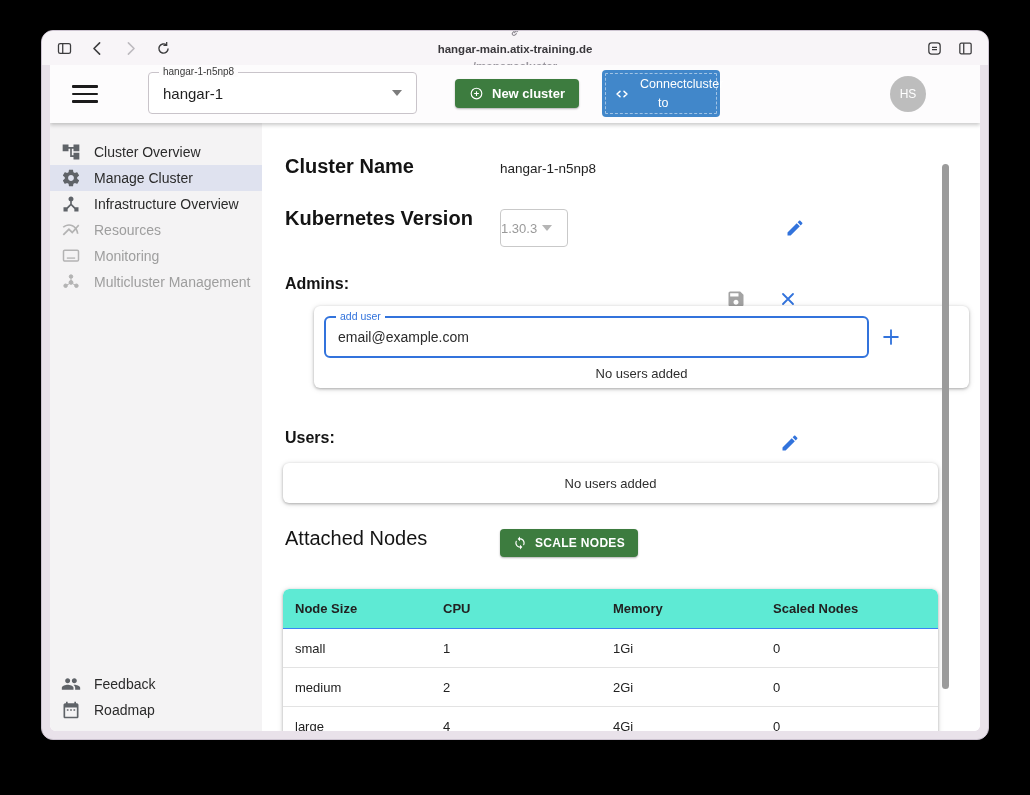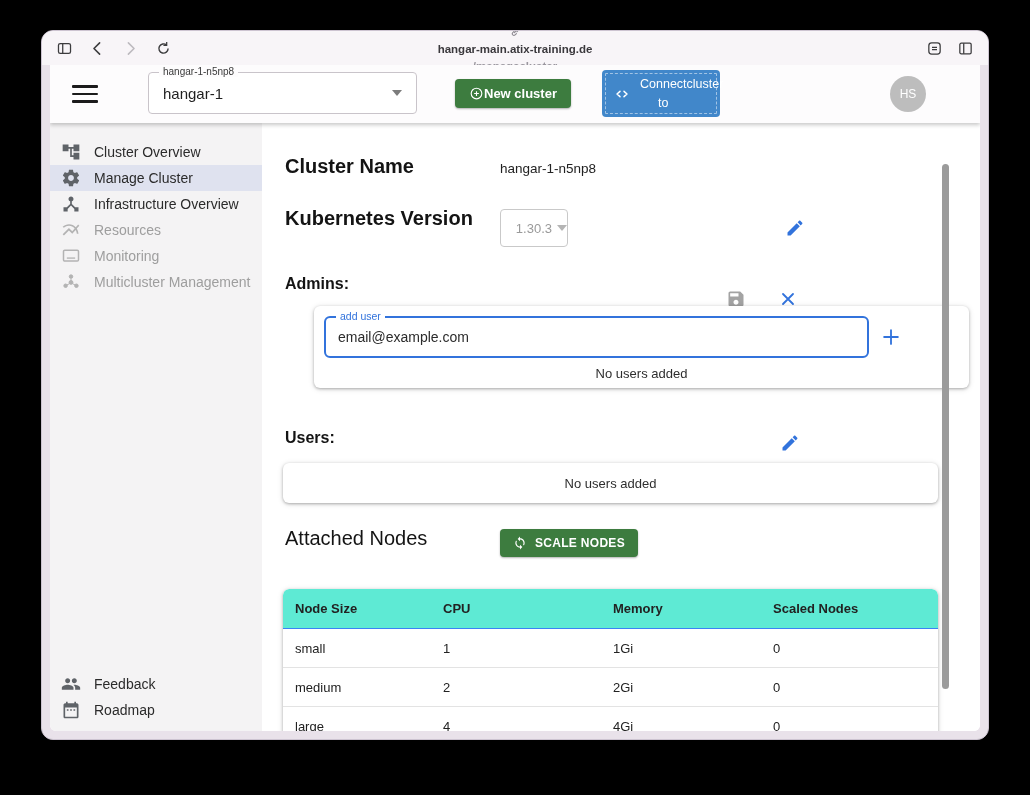--- a/index.html
+++ b/index.html
@@ -32,21 +32,21 @@
   .app-header { position:absolute; left:0; right:0; top:0; height:58px; background:#fdfcfd;
     box-shadow:0 2px 4px rgba(0,0,0,.22); z-index:5; }
   .hamburger { position:absolute; left:22px; top:20px; width:26px; height:18px; display:flex; flex-direction:column; justify-content:space-between; cursor:pointer; }
   .hamburger span { display:block; height:2.6px; background:#1b1b1b; border-radius:1px; }
   .cluster-select { position:absolute; left:98px; top:7px; width:269px; height:42px; background:#fff;
     border:1px solid #c9c4ca; border-radius:4px; display:flex; align-items:center; padding:0 14px; cursor:pointer; }
   .cluster-select .float-label { position:absolute; top:-7px; left:10px; font-size:10px; color:#3a3a3a; background:#fdfcfd; padding:0 4px; }
   .cluster-select .value { font-size:15px; color:#1f1f1f; font-weight:500; }
   .caret { width:0; height:0; border-left:5px solid transparent; border-right:5px solid transparent; border-top:6px solid #7c7c7c; margin-left:auto; }
   .btn-green { position:absolute; left:405px; top:14px; height:29px; background:#3d7c3f; color:#fff;
-    border:none; border-radius:4px; display:flex; align-items:center; padding:0 14px;
+    border:none; border-radius:4px; display:flex; align-items:center; gap:8px; padding:0 14px;
     font-size:13px; font-weight:700; font-family:inherit; cursor:pointer; box-shadow:0 1px 2px rgba(0,0,0,.3); }
   .btn-green .icon { width:15px; height:15px; }
   .btn-connect { position:absolute; left:552px; top:5px; width:118px; height:47px; background:#4187ca; color:#fff;
     border:none; border-radius:4px; display:flex; align-items:center; gap:10px; padding:0 12px;
     font-size:12.5px; font-weight:500; font-family:inherit; cursor:pointer; outline:1px dashed rgba(255,255,255,.5); outline-offset:-4px; }
   .btn-connect .icon { width:16px; height:16px; flex:0 0 auto; }
   .btn-connect .lines { display:flex; flex-direction:row; line-height:1.45; text-align:center; flex:1; }
   .avatar { position:absolute; left:840px; top:11px; width:36px; height:36px; border-radius:50%; background:#bdbdbd;
     color:#fff; display:flex; align-items:center; justify-content:center; font-size:12px; font-weight:500; cursor:pointer; }
 
@@ -62,21 +62,21 @@
   .side-spacer { flex:1; }
   .side-footer { padding-bottom:8px; }
 
   
   .main { position:absolute; left:212px; right:0; top:58px; bottom:0; background:#fff; overflow:hidden; }
   .h1 { position:absolute; font-size:20px; font-weight:600; color:#141414; }
   .h2 { position:absolute; font-size:16px; font-weight:700; color:#141414; }
   .plain-value { position:absolute; font-size:13.5px; color:#222; }
 
   .k8s-select { position:absolute; left:238px; top:86px; width:68px; height:38px; border:1px solid #c9c9c9; border-radius:4px;
-    display:flex; align-items:center; justify-content:flex-end; gap:5px; color:#9a9a9a; font-size:13px; background:#fff; }
+    display:flex; align-items:center; justify-content:flex-start; gap:5px; color:#9a9a9a; font-size:13px; background:#fff; }
   .k8s-select .caret { border-top-color:#b5b5b5; margin-left:0; }
 
   .icon-btn { position:absolute; width:20px; height:20px; border:none; background:transparent; padding:0; cursor:pointer; display:flex; }
   .icon-btn svg { width:100%; height:100%; }
   .blue-ic { color:#3273dc; }
   .gray-ic { color:#a3a3a3; }
 
   .card { position:absolute; left:21px; width:655px; background:#fff; border-radius:6px;
     box-shadow:0 1px 3px rgba(0,0,0,.28), 0 1px 6px rgba(0,0,0,.12); }
   .admins-card { top:183px; height:82px;margin-left:31px; }

